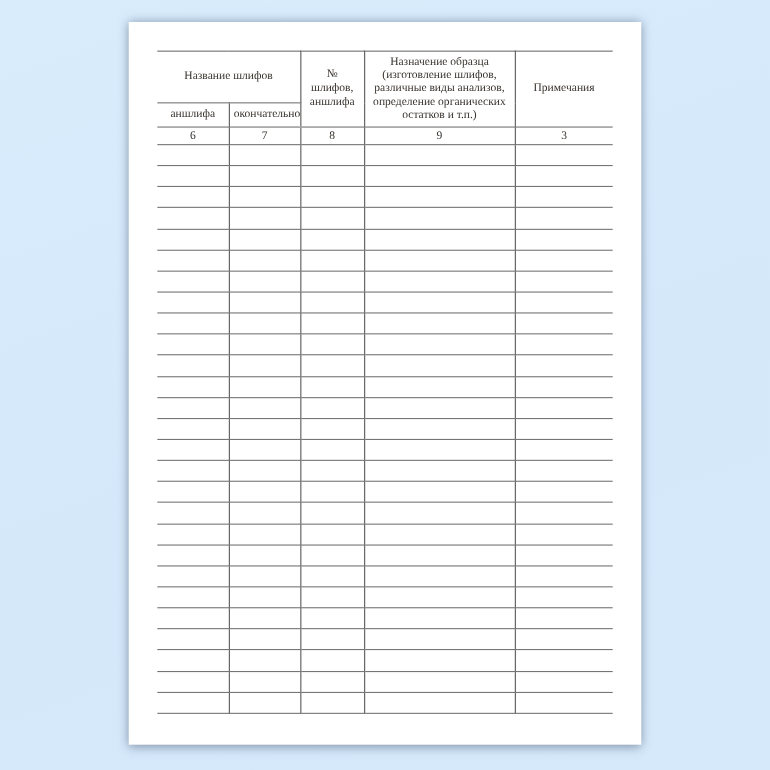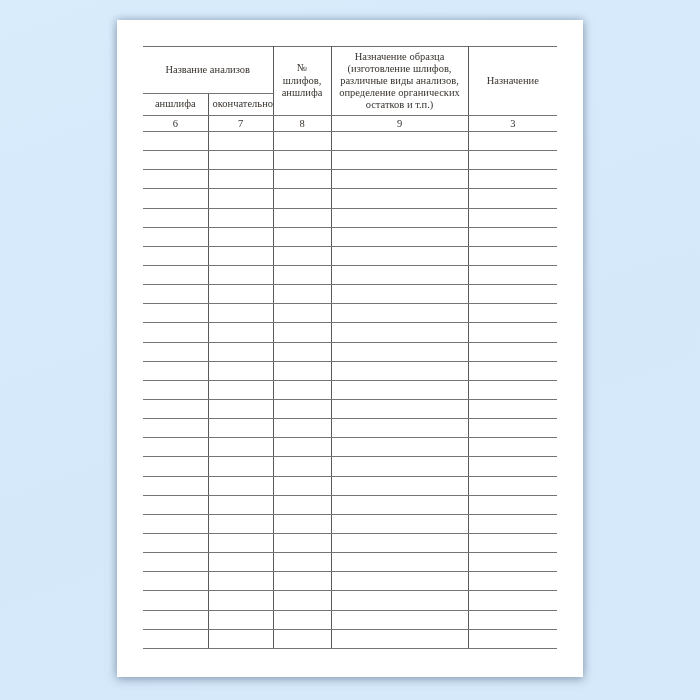--- a/index.html
+++ b/index.html
@@ -62,24 +62,24 @@
   <table class="register">
     <colgroup>
       <col style="width:65px">
       <col style="width:65px">
       <col style="width:58px">
       <col style="width:137px">
       <col style="width:89px">
     </colgroup>
     <thead>
       <tr class="hdr-row-1">
-        <th class="hdr v-r" colspan="2">Название анализов</th>
+        <th class="hdr v-r" colspan="2">Название шлифов</th>
         <th class="hdr v-r" rowspan="2">№ шлифов, аншлифа</th>
         <th class="hdr-purpose v-r" rowspan="2">Назначение образца (изготовление шлифов, различные виды анализов, определение органических остатков и т.п.)</th>
-        <th class="hdr" rowspan="2">Назначение</th>
+        <th class="hdr" rowspan="2">Примечания</th>
       </tr>
       <tr class="hdr-row-2">
         <th class="hdr v-r">аншлифа</th>
         <th class="hdr v-r">окончательное</th>
       </tr>
       <tr class="num-row">
         <td class="v-r">6</td>
         <td class="v-r">7</td>
         <td class="v-r">8</td>
         <td class="v-r">9</td>

